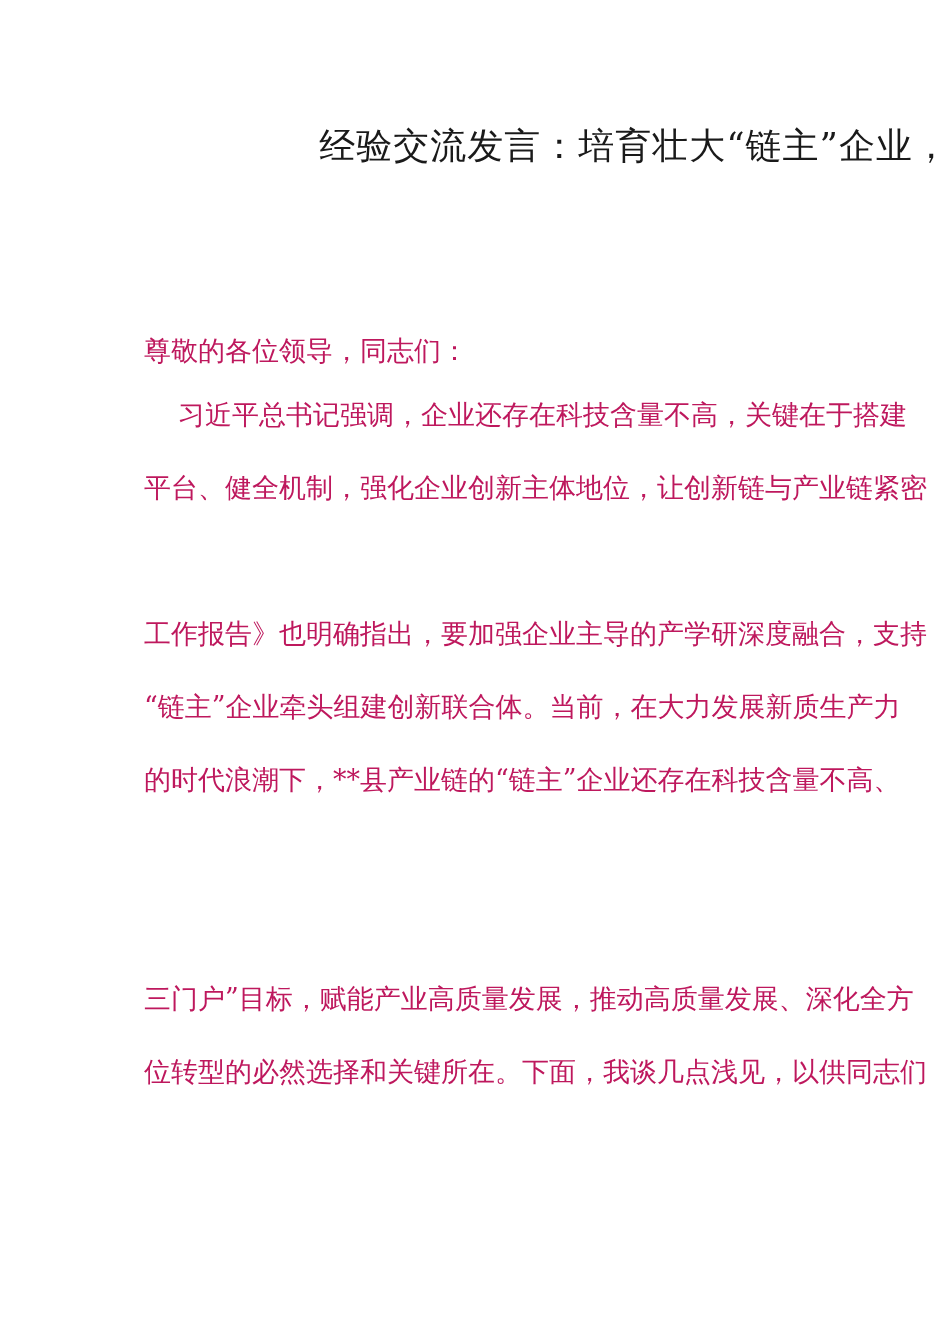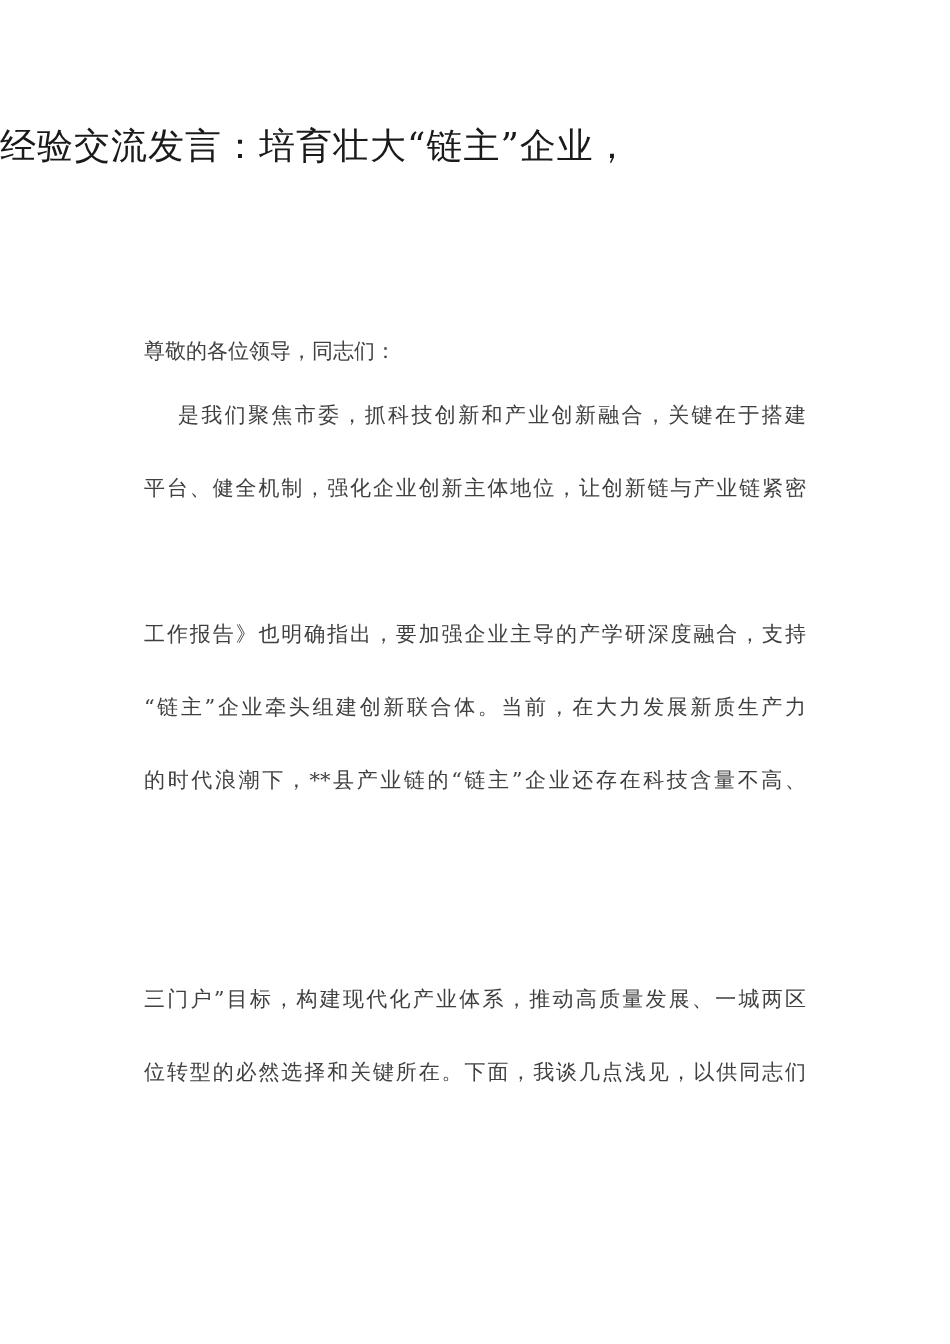--- a/index.html
+++ b/index.html
@@ -19,53 +19,53 @@
       position: absolute;
       left: 0; top: 0;
       width: 950px;
       height: 1344px;
       background: #ffffff;
     }
     .title-line {
       position: absolute;
       left: 0;
       width: 950px;
-      text-align: left;
+      text-align: right;
       font-size: 36px;
       line-height: 40px;
       color: #1a1a1a;
       letter-spacing: 1px;
       white-space: nowrap;
     }
     .title-line.l1 { top: 126px; }
     .title-line.l2 { top: 196px; }
     .body-line {
       position: absolute;
       left: 144px;
       width: 662px;
-      font-size: 21px;
+      font-size: 27px;
       line-height: 28px;
-      color: #404040;
+      color: #be185d;
       white-space: nowrap;
       text-align: justify;
       text-align-last: justify;
     }
     .body-line.last { text-align-last: left; }
     .body-line.indent { left: 178px; width: 628px; }
   </style>
 </head>
 <body>
 
 <div class="page">
 
   <div class="title-line l1">经验交流发言：培育壮大“链主”企业，</div>
 
   <div class="body-line last" style="top:337px;">尊敬的各位领导，同志们：</div>
 
-  <div class="body-line indent" style="top:401px;">是我们聚焦市委，抓科技创新和产业创新融合，关键在于搭建</div>
+  <div class="body-line indent" style="top:401px;">习近平总书记强调，企业还存在科技含量不高，关键在于搭建</div>
   <div class="body-line" style="top:474px;">平台、健全机制，强化企业创新主体地位，让创新链与产业链紧密</div>
   <div class="body-line" style="top:620px;">工作报告》也明确指出，要加强企业主导的产学研深度融合，支持</div>
   <div class="body-line" style="top:693px;">“链主”企业牵头组建创新联合体。当前，在大力发展新质生产力</div>
   <div class="body-line" style="top:766px;">的时代浪潮下，**县产业链的“链主”企业还存在科技含量不高、</div>
-  <div class="body-line" style="top:985px;">三门户”目标，构建现代化产业体系，推动高质量发展、一城两区</div>
+  <div class="body-line" style="top:985px;">三门户”目标，赋能产业高质量发展，推动高质量发展、深化全方</div>
   <div class="body-line" style="top:1058px;">位转型的必然选择和关键所在。下面，我谈几点浅见，以供同志们</div>
 
 </div>
 
 </body></html>

